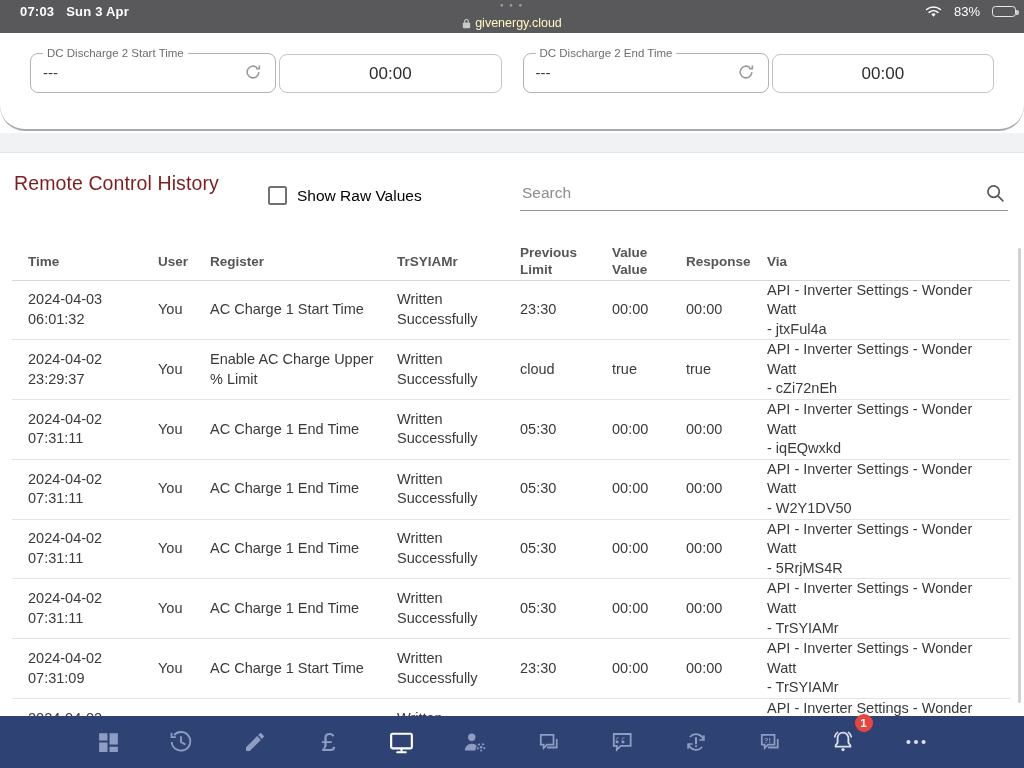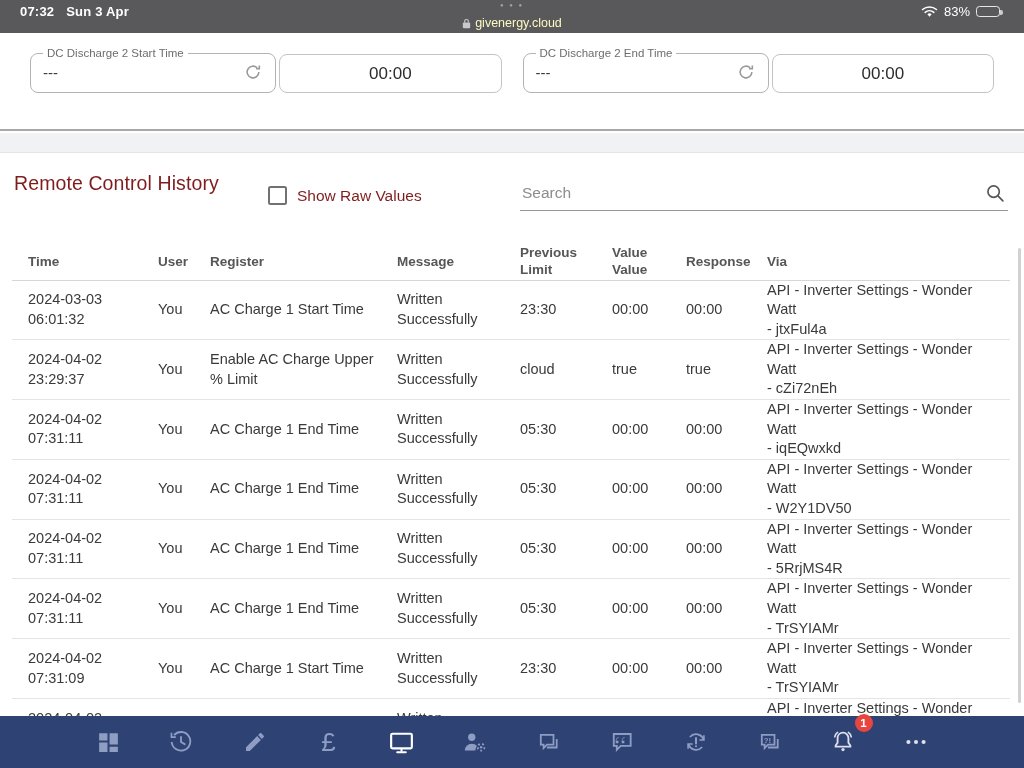--- a/index.html
+++ b/index.html
@@ -10,31 +10,31 @@
   
   .statusbar { position:absolute; top:0; left:0; right:0; height:33px;
     background:#59585a; color:#fff; z-index:30; }
   .sb-left { position:absolute; left:20px; top:4px; font-size:13px; font-weight:600;
     letter-spacing:.2px; display:flex; gap:12px; }
   .sb-dots { position:absolute; left:0; right:0; top:0; text-align:center;
     font-size:9px; letter-spacing:2px; color:#a2a2a4; line-height:10px; }
   .sb-url { position:absolute; left:0; right:0; top:16px; text-align:center;
     font-size:12.5px; color:#fef9c3; display:flex; justify-content:center;
     align-items:center; gap:4px; }
-  .sb-right { position:absolute; right:24px; top:4px; display:flex; align-items:center;
-    gap:6px; font-size:13px; font-weight:500; }
+  .sb-right { position:absolute; right:8px; top:4px; display:flex; align-items:center;
+    gap:12px; font-size:13px; font-weight:500; }
   .battery { width:24px; height:11.5px; border:1px solid rgba(255,255,255,.85);
     border-radius:3.5px; position:relative; padding:1.5px; }
   .battery-fill { height:100%; background:#fff; border-radius:1.5px; }
   .battery-nub { position:absolute; right:-3.5px; top:3px; width:2.5px; height:5px;
     background:rgba(255,255,255,.7); border-radius:0 2px 2px 0; }
 
   
   .top-section { position:absolute; top:33px; left:0; right:0; height:98px;
-    background:#fff; border-bottom:2px solid #a8a8a8; z-index:5; }
+    background:#fff; border-bottom:2px solid #a8a8a8; z-index:5;border-radius:25px; }
   .fields-row { display:flex; gap:21px; padding:14px 30px 0 30px; }
   .field-group { flex:1; display:flex; gap:3px; }
   .mat-fieldset { flex:1; border:1px solid #b3b3b3; border-radius:8px; height:46px;
     padding:0 12px; position:relative; }
   .mat-fieldset legend { font-size:11.5px; color:#6d6d6d; padding:0 4px; margin-left:0px; }
   .fieldset-row { display:flex; align-items:center; justify-content:space-between;
     height:30px; margin-top:-2px; }
   .fieldset-value { font-size:15px; color:#3e3e3e; }
   .refresh-btn { border:none; background:none; color:#9a9a9a; display:flex; cursor:pointer; }
   .time-box { flex:1; border:1px solid #c4c4c4; border-radius:8px; margin-top:7px;
@@ -46,21 +46,21 @@
     background:#f1f2f4; border-bottom:1px solid #e4e4e4; }
 
   
   .content { position:absolute; top:153px; left:0; right:0; bottom:0; background:#fff; }
   .page-title { position:absolute; left:14px; top:19px; font-size:19.5px;
     font-weight:500; color:#7f1d1d; letter-spacing:.1px; }
   .raw-group { position:absolute; left:268px; top:33px; display:flex;
     align-items:center; gap:10px; }
   .raw-checkbox { appearance:none; -webkit-appearance:none; width:19px; height:19px;
     border:2px solid #717171; border-radius:2.5px; background:#fff; cursor:pointer; }
-  .raw-label { font-size:15.5px; color:#7f1d1d; }
+  .raw-label { font-size:15.5px; color:#000000; }
   .search-wrap { position:absolute; left:520px; right:16px; top:22px; height:36px;
     border-bottom:1px solid #969696; }
   .search-input { width:100%; height:100%; border:none; outline:none;
     font-size:15.5px; color:#333; padding:0 32px 0 2px;
     font-family:"Liberation Sans", sans-serif; }
   .search-input::placeholder { color:#8c8c8c; opacity:1; }
   .search-icon { position:absolute; right:2px; top:7px; color:#555; }
 
   
   .table-wrap { position:absolute; left:12px; right:14px; top:90px; bottom:0; }
@@ -92,21 +92,21 @@
     font-weight:600; display:flex; align-items:center; justify-content:center;
     padding:0 4px; }
 </style>
 </head>
 <body>
 
 <div class="stage">
 
   <div class="statusbar">
     <div class="sb-left">
-      <span>07:32</span>
+      <span>07:03</span>
       <span>Sun 3 Apr</span>
     </div>
     <div class="sb-dots" style="font-size:6px;">● ● ●</div>
     <div class="sb-url">
       <svg width="9" height="11" viewBox="0 0 12 15">
         <rect x="1" y="6" width="10" height="8" rx="1.5" fill="#c9c9cb"></rect>
         <path d="M3.5 6V4.5a2.5 2.5 0 0 1 5 0V6" fill="none" stroke="#c9c9cb" stroke-width="1.6"></path>
       </svg>
       <span>givenergy.cloud</span>
     </div>
@@ -187,30 +187,30 @@
           <col class="c-prev">
             <col class="c-sent">
             <col class="c-resp">
             <col class="c-via">
         </colgroup>
         <thead>
           <tr>
             <th>Time</th>
             <th>User</th>
             <th>Register</th>
-            <th>Message</th>
+            <th>TrSYIAMr</th>
             <th>Previous Limit</th>
             <th>Value Value</th>
             <th>Response</th>
             <th>Via</th>
           </tr>
         </thead>
         <tbody id="history-tbody">
             <tr>
-      <td>2024-03-03 06:01:32</td>
+      <td>2024-04-03 06:01:32</td>
       <td>You</td>
       <td>AC Charge 1 Start Time</td>
       <td>Written Successfully</td>
       <td>23:30</td>
       <td>00:00</td>
       <td>00:00</td>
       <td class="via">API - Inverter Settings - Wonder Watt
 - jtxFul4a</td>
     </tr>
             <tr>

